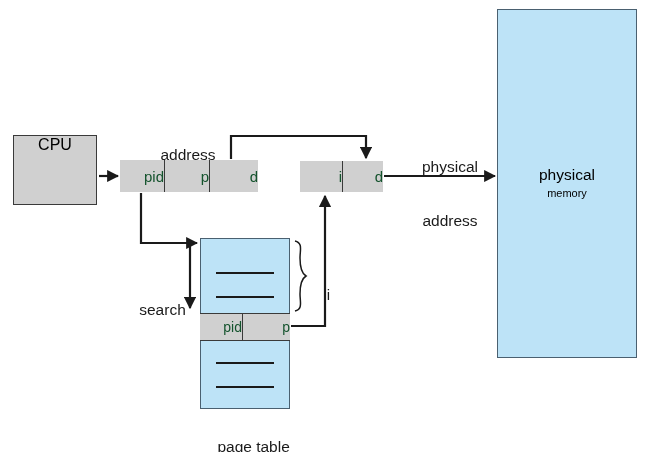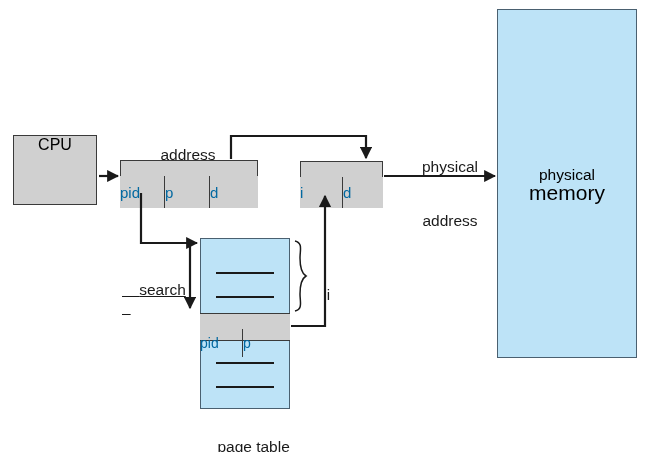--- a/index.html
+++ b/index.html
@@ -32,24 +32,23 @@
   .blue-box {
     background: #bde3f7;
     border: 1.5px solid #4a6070;
   }
   .cell {
     position: absolute;
     box-sizing: border-box;
     background: #d0d0d0;
     display: flex;
     align-items: center;
-    justify-content: flex-start;
+    justify-content: flex-end;
     font-size: 15px;
-    color: #0369a1;
-    margin-top: 16px;
+    color: #14532d;
   }
   .label {
     position: absolute;
     font-size: 15.5px;
     line-height: 18px;
     color: #1a1a1a;
     white-space: pre;
   }
   .label-c {
     text-align: center;
@@ -101,21 +100,21 @@
     <span>d</span>
   </div>
 
   <div class="label label-c" style="left:405px; top:122px; width:90px;">
     <div>physical</div>
     <div>address</div>
   </div>
 
   <div class="box blue-box" style="left:497px; top:9px; width:140px; height:349px; flex-direction:column;">
     <span style="font-size:15.5px; line-height:18px;">physical</span>
-    <span style="font-size:21px; line-height:18px;">memory</span>
+    <span style="font-size:11px; line-height:18px;">memory</span>
   </div>
 
   <div class="box blue-box" style="left:200px; top:238px; width:90px; height:171px;">
   </div>
 
   <div class="ruleline" style="left:216px; top:272px; width:58px; height:1.6px;"></div>
   <div class="ruleline" style="left:216px; top:296px; width:58px; height:1.6px;"></div>
 
   <div class="box" style="left:200px; top:313px; width:90px; height:28px; background:#d0d0d0; border-top:1.5px solid #3a3a3a; border-bottom:1.5px solid #3a3a3a;">
   </div>
@@ -130,21 +129,21 @@
   <div class="ruleline" style="left:216px; top:386px; width:58px; height:1.6px;"></div>
 
   <div class="label label-c" style="left:185px; top:420px; width:120px;">
     <span>page table</span>
   </div>
 
   <div class="label" style="left:310px; top:268px; font-size:15px;">
     <span>i</span>
   </div>
 
-  <div class="label" style="left:122px; top:263px;text-decoration:underline;">
+  <div class="label" style="left:122px; top:283px;">
     <span>search</span>
   </div>
 
   <svg class="overlay" viewBox="0 0 646 452">
     <defs>
       <marker id="arrow" viewBox="0 0 10 10" refX="9" refY="5" markerWidth="5.5" markerHeight="5.5" orient="auto-start-reverse">
         <path d="M 0 0 L 10 5 L 0 10 z" fill="#1a1a1a"></path>
       </marker>
     </defs>
 

